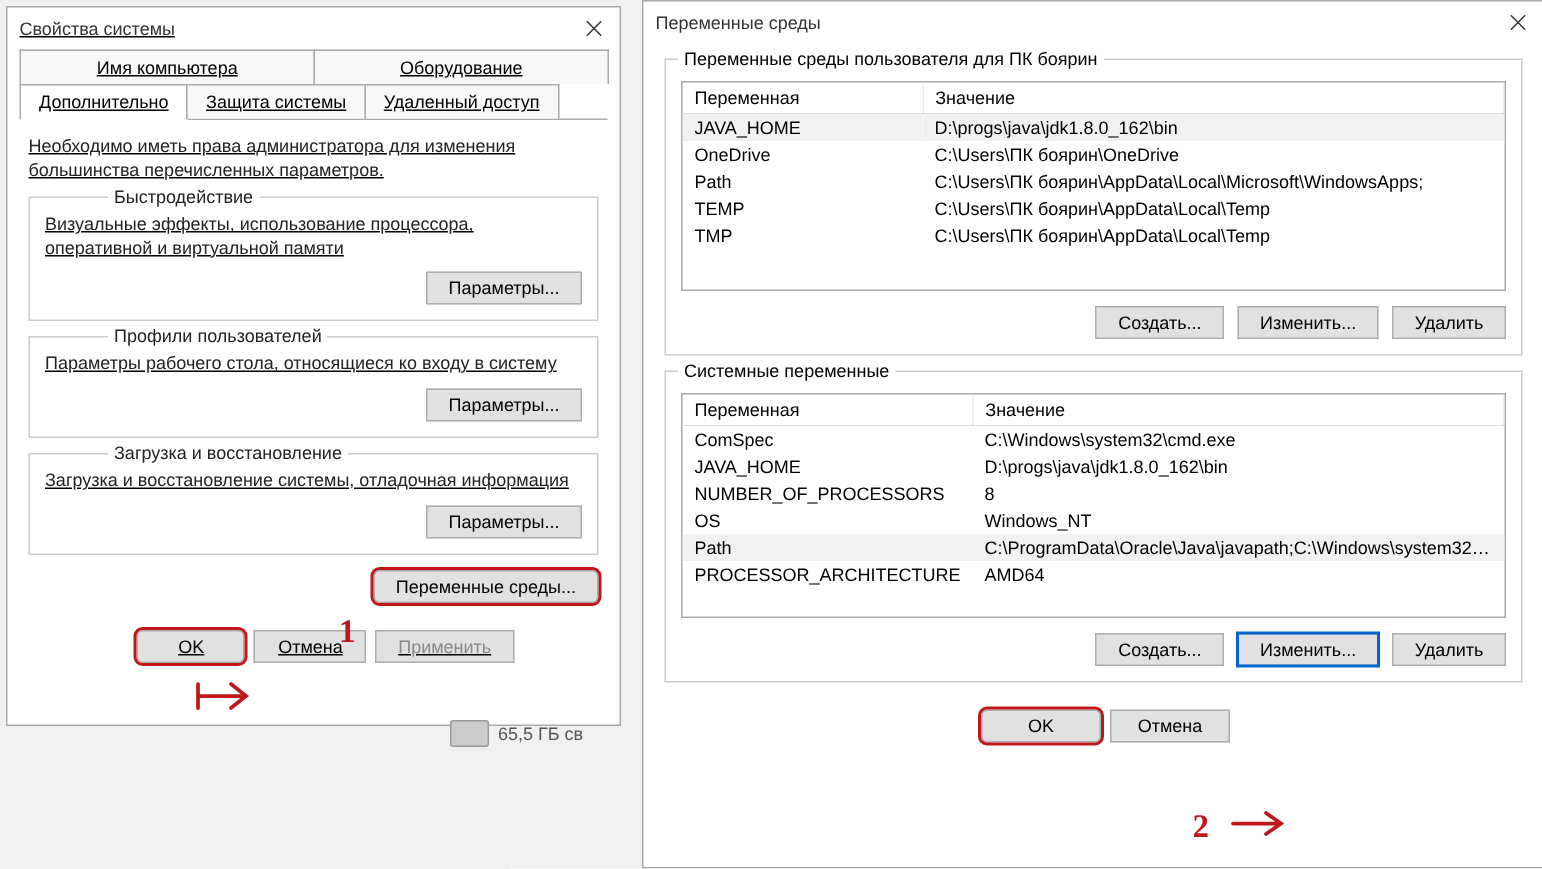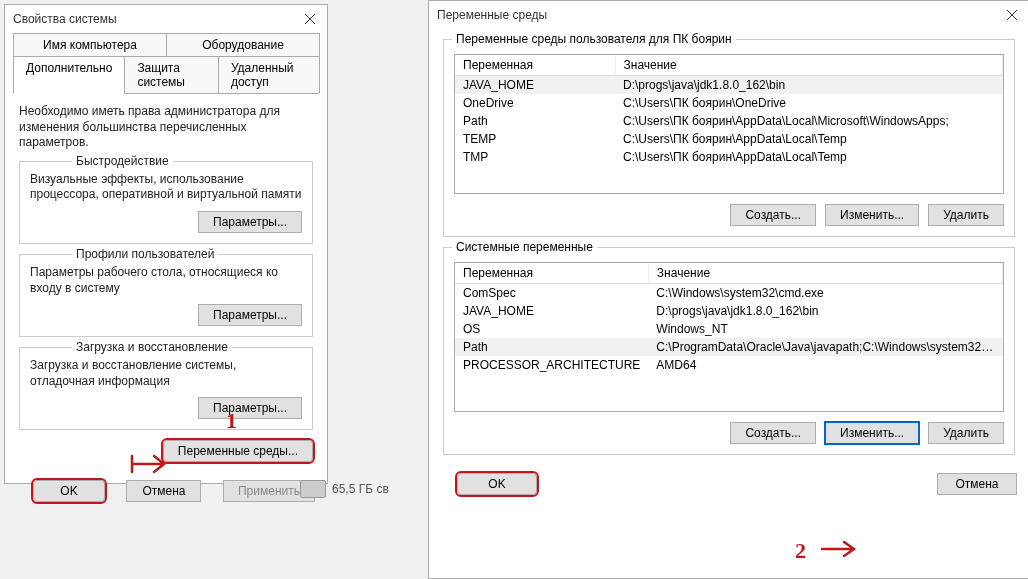--- a/index.html
+++ b/index.html
@@ -12,41 +12,41 @@
 .tabs-row { display: flex; border-bottom: 1px solid #aaa; margin: 0 8px; }
 .tab { padding: 4px 12px; border: 1px solid #aaa; border-bottom: none; margin-right: -1px; background: #f8f8f8; position: relative; cursor: default; }
 .tab.active { background: #fff; z-index: 2; border-bottom: 1px solid #fff; margin-bottom: -1px; }
 .tab-body { padding: 10px 14px; }
 .note { color: #222; margin-bottom: 10px; line-height: 1.3; }
 .groupbox { border: 1px solid #ccc; margin: 6px 0 10px 0; padding: 10px; position: relative; }
 .group-legend { position: absolute; top: -8px; left: 8px; background: #fff; padding: 0 4px; color: #222; margin-left: 44px; }
 .group-desc { color: #222; margin-bottom: 8px; line-height: 1.3; }
 .btn { background: #e1e1e1; border: 1px solid #adadad; padding: 3px 14px; cursor: default; display: inline-block; text-align: center; min-width: 75px; }
 .btn-row-right { text-align: right; }
-.bottom-buttons { display: flex; gap: 6px; justify-content: space-between; padding: 8px 12px; margin-left: 16px; }
+.bottom-buttons { display: flex; gap: 6px; justify-content: center; padding: 8px 12px; margin-left: 16px; }
 .btn.disabled { color: #888; }
 .highlight-red { outline: 2px solid #c01818; outline-offset: 0; border-radius: 4px; }
 .highlight-blue { outline: 2px solid #0066cc; outline-offset: -1px; }
 .annot { position: absolute; color: #c01818; font-size: 22px; font-weight: bold; font-family: "Comic Sans MS", cursive; }
 .env-section { border: 1px solid #ccc; margin: 10px 14px; padding: 14px 10px 10px 10px; position: relative; }
 .env-legend { position: absolute; top: -8px; left: 8px; background: #fff; padding: 0 4px; }
 .table-wrap { border: 1px solid #aaa; height: 120px; overflow-y: auto; background: #fff; }
 table { width: 100%; border-collapse: collapse; }
 th { text-align: left; font-weight: normal; padding: 3px 8px; background: #fff; border-bottom: 1px solid #ddd; border-right: 1px solid #eee; position: sticky; top: 0; }
 td { padding: 2px 8px; white-space: nowrap; overflow: hidden; text-overflow: ellipsis; max-width: 280px; }
 tr.sel td { background: #f1f1f1; }
 .env-btns { display: flex; gap: 9px; justify-content: flex-end; margin-top: 10px; }
 .disk-info { position: absolute; left: 300px; top: 480px; font-size: 11px; display: flex; align-items: center; gap: 6px; color: #555; }
 .disk-icon { width: 26px; height: 18px; background: #ccc; border: 1px solid #999; border-radius: 2px; }
 .arrow { position: absolute; }
 </style>
 </head>
 <body>
 
-<div class="dialog" style="left:4px; top:4px; width:324px; height:480px;">
+<div class="dialog" style="left:4px; top:4px; width:410px; height:480px;text-decoration:underline;">
   <div class="titlebar">
     <span class="titlebar-title">Свойства системы</span>
     <div class="close-btn">
       <svg width="10" height="10">
           <line x1="0" y1="0" x2="10" y2="10" stroke-width="1"></line>
           <line x1="10" y1="0" x2="0" y2="10" stroke-width="1"></line>
         </svg>
     </div>
   </div>
   <div class="tabs-row" style="border-bottom:none;">
@@ -165,20 +165,24 @@
         <tbody id="sys-tbody">
             <tr>
               <td>ComSpec</td>
               <td>C:\Windows\system32\cmd.exe</td>
             </tr>
             <tr>
               <td>JAVA_HOME</td>
               <td>D:\progs\java\jdk1.8.0_162\bin</td>
             </tr>
             <tr>
+              <td>NUMBER_OF_PROCESSORS</td>
+              <td>8</td>
+            </tr>
+            <tr>
               <td>OS</td>
               <td>Windows_NT</td>
             </tr>
             <tr class="sel">
               <td>Path</td>
               <td>C:\ProgramData\Oracle\Java\javapath;C:\Windows\system32;C:\Wi...</td>
             </tr>
             <tr>
               <td>PROCESSOR_ARCHITECTURE</td>
               <td>AMD64</td>

